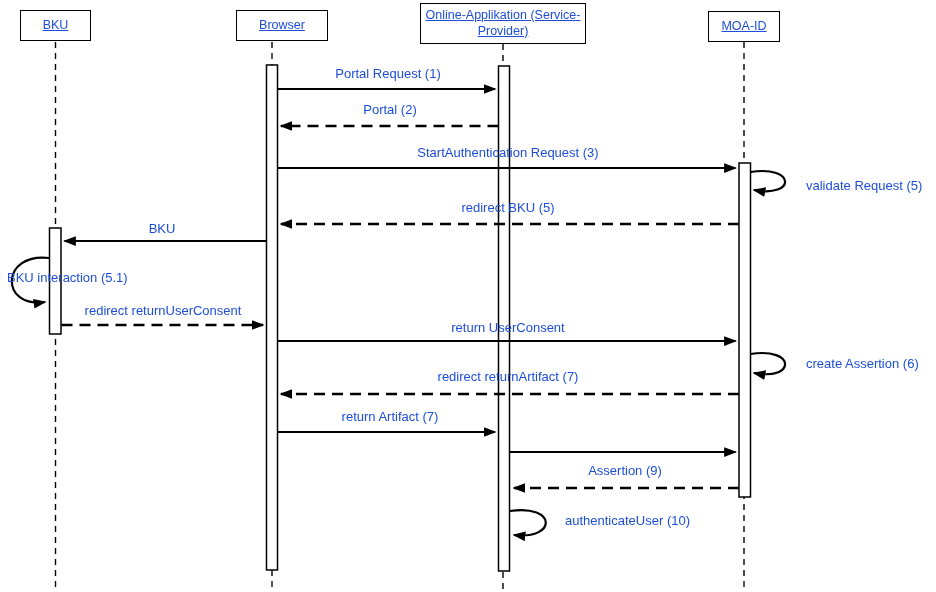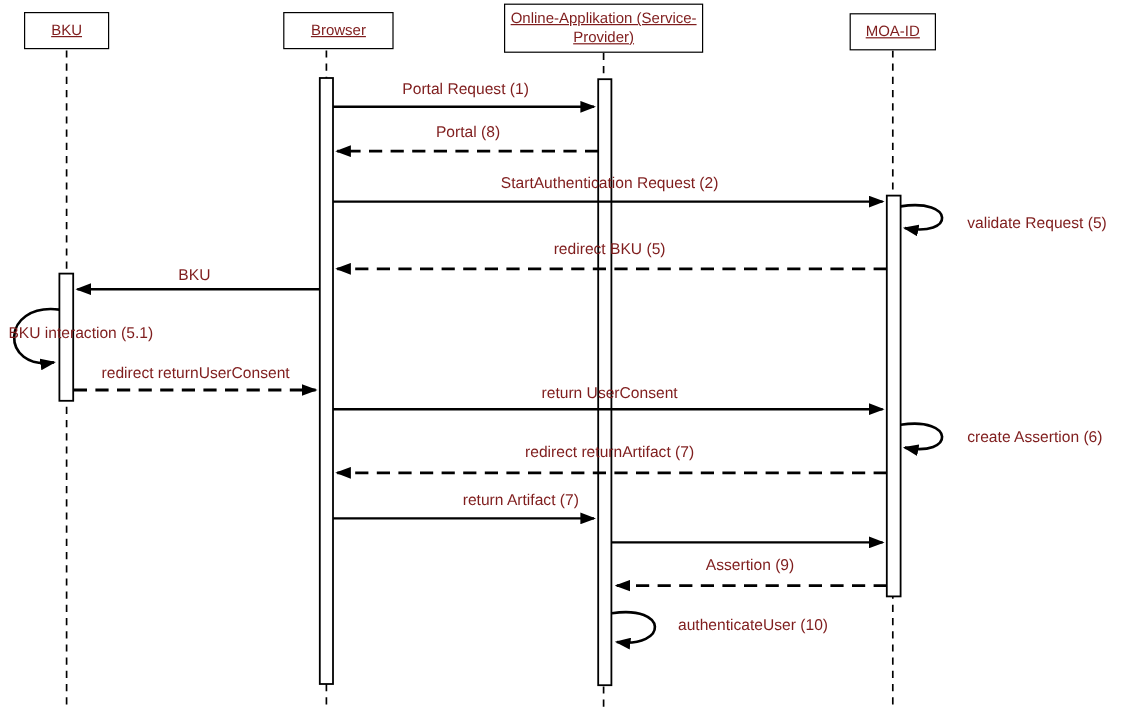--- a/index.html
+++ b/index.html
@@ -1,18 +1,18 @@
 <!DOCTYPE html>
 <html><head>
 <meta charset="utf-8">
 <style>
   html,body{margin:0;padding:0;background:#fff;}
   #stage{
     position:relative;width:936px;height:592px;background:#ffffff;
-    font-family:"Liberation Sans", sans-serif;color:#7f1d1d;overflow:hidden;
+    font-family:"Liberation Sans", sans-serif;color:#1d4ed8;overflow:hidden;
   }
   .actor{
     position:absolute;background:#fff;border:1.5px solid #000;
     display:flex;align-items:center;justify-content:center;
     text-align:center;font-size:12.5px;box-sizing:border-box;
   }
   .actor span{text-decoration:underline;padding:0 2px;line-height:1.25;}
   .msg{
     position:absolute;font-size:13px;white-space:nowrap;line-height:1.1;
   }
@@ -77,27 +77,27 @@
     <span>Browser</span>
   </div>
   <div class="actor" style="left:420px;top:3px;width:166px;height:41px;">
     <span>Online-Applikation (Service-Provider)</span>
   </div>
   <div class="actor" style="left:708px;top:11px;width:72px;height:31px;">
     <span>MOA-ID</span>
   </div>
 
   <span class="msg center" style="left:388px;top:67px;">Portal Request (1)</span>
-  <span class="msg center" style="left:390px;top:103px;">Portal (8)</span>
-  <span class="msg center" style="left:508px;top:146px;">StartAuthentication Request (2)</span>
+  <span class="msg center" style="left:390px;top:103px;">Portal (2)</span>
+  <span class="msg center" style="left:508px;top:146px;">StartAuthentication Request (3)</span>
   <span class="msg" style="left:806px;top:179px;">validate Request (5)</span>
   <span class="msg center" style="left:508px;top:201px;">redirect BKU (5)</span>
   <span class="msg center" style="left:162px;top:222px;">BKU</span>
   <span class="msg" style="left:7px;top:271px;">BKU interaction (5.1)</span>
   <span class="msg center" style="left:163px;top:304px;">redirect returnUserConsent</span>
   <span class="msg center" style="left:508px;top:321px;">return UserConsent</span>
   <span class="msg" style="left:806px;top:357px;">create Assertion (6)</span>
   <span class="msg center" style="left:508px;top:370px;">redirect returnArtifact (7)</span>
-  <span class="msg center" style="left:390px;top:410px;margin-left:44px;">return Artifact (7)</span>
+  <span class="msg center" style="left:390px;top:410px;">return Artifact (7)</span>
   <span class="msg center" style="left:625px;top:464px;">Assertion (9)</span>
   <span class="msg" style="left:565px;top:514px;">authenticateUser (10)</span>
 
 </div>
 
 </body></html>

